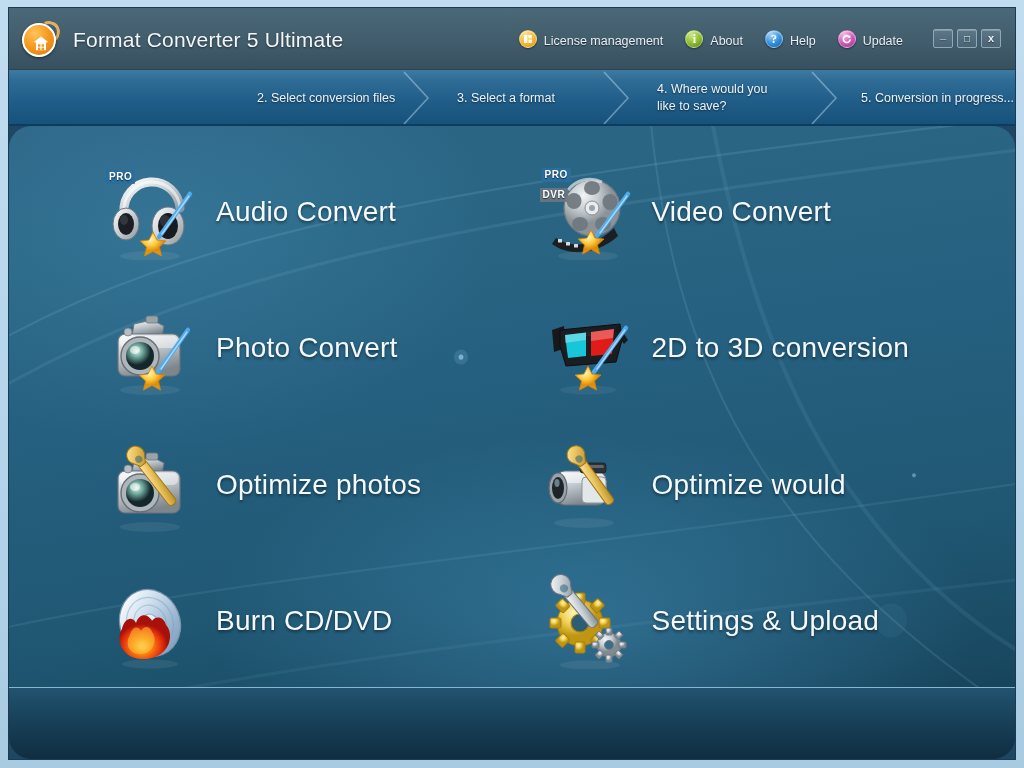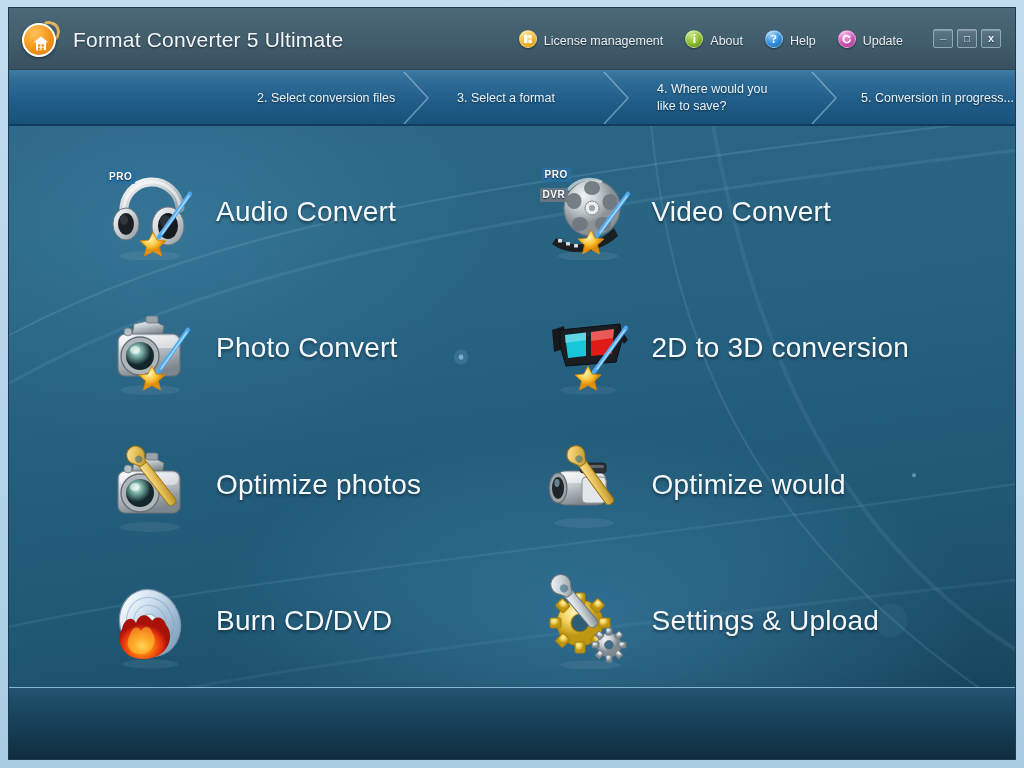--- a/index.html
+++ b/index.html
@@ -134,20 +134,21 @@
   }
 
   
   #main{
     position:relative; width:100%; height:calc(100% - 62px - 56px);
     background:
       radial-gradient(ellipse 620px 300px at 58% 78%, rgba(90,175,225,.30) 0%, rgba(90,175,225,0) 62%),
       radial-gradient(ellipse 500px 340px at 16% 16%, rgba(92,168,212,.22) 0%, rgba(92,168,212,0) 65%),
       linear-gradient(172deg,#2c6485 0%,#2a6684 16%,#266080 40%,#205874 66%,#1a4a63 85%,#123a50 100%);
     overflow:hidden;
+    border-radius:22px;
   }
   #bg-curves{ position:absolute; inset:0; width:100%; height:100%; pointer-events:none; }
 
   #grid{
     position:absolute; left:0; top:0; width:100%; height:100%;
     display:grid;
     grid-template-columns:1fr 1fr;
     grid-template-rows:repeat(4,1fr);
     padding:18px 40px 70px 95px;
   }

